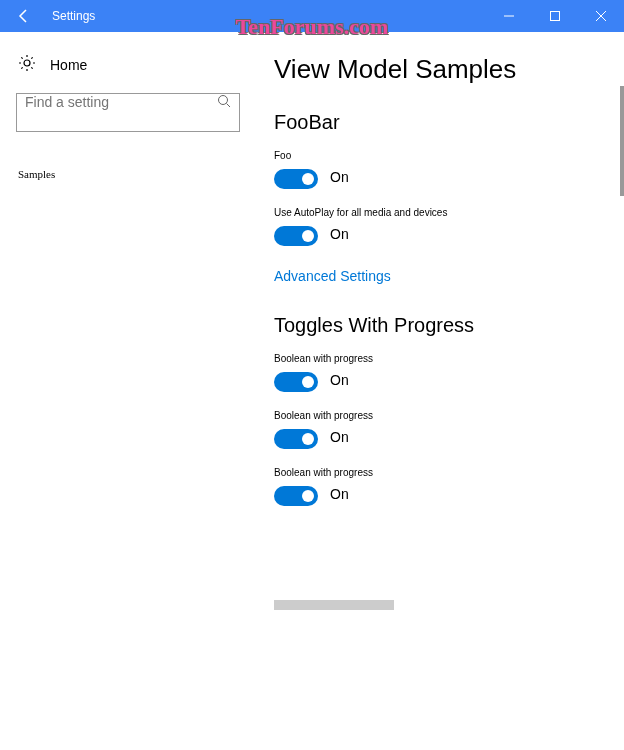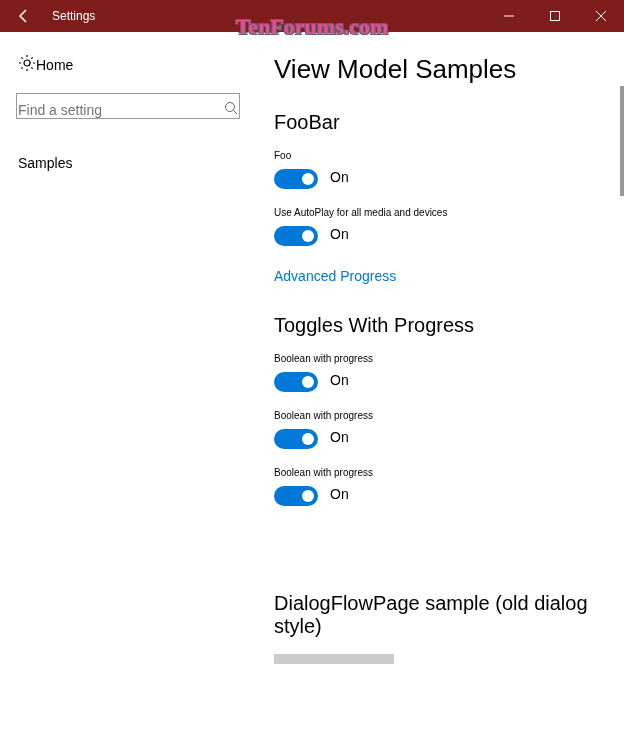--- a/index.html
+++ b/index.html
@@ -8,21 +8,21 @@
       font-size: 14px;
       color: #000;
       background: #fff;
       width: 624px;
       height: 750px;
       overflow: hidden;
       position: relative;
     }
     .titlebar {
       height: 32px;
-      background: #7f1d1d;
+      background: #3b82f6;
       color: #fff;
       display: flex;
       align-items: center;
       position: relative;
     }
     .back-btn {
       width: 48px;
       height: 32px;
       display: flex;
       align-items: center;
@@ -64,44 +64,46 @@
       position: relative;
     }
     .sidebar {
       width: 256px;
       padding: 18px 16px 0 16px;
       flex-shrink: 0;
     }
     .home-row {
       display: flex;
       align-items: center;
+      gap: 14px;
       padding: 4px 0 18px 2px;
       cursor: pointer;
     }
     .home-row span { font-size: 14px; }
     .search-box {
       border: 1px solid #999;
-      height: 26px;
-      display: flex;
-      align-items: flex-end;
-      padding: 0 1px;
+      height: 39px;
+      display: flex;
+      align-items: flex-start;
+      padding: 0 8px;
       margin-bottom: 28px;
     }
     .search-box input {
       border: none;
       outline: none;
       flex: 1;
       font-size: 14px;
       font-family: inherit;
       color: #666;
     }
     .sidebar-item {
       padding: 8px 2px;
-      font-size: 14px;
-      cursor: pointer;
+      font-size: 11px;
+      cursor: pointer;
+      font-family: Liberation Serif, serif;
     }
     .content {
       flex: 1;
       padding: 22px 24px 0 18px;
       overflow-y: auto;
       position: relative;
     }
     .scrollbar-track {
       position: absolute;
       right: 0;
@@ -236,21 +238,21 @@
     </div>
 
     <div class="setting-item">
       <div class="setting-label">Use AutoPlay for all media and devices</div>
       <div class="toggle-row">
         <div class="toggle"></div>
         <div class="toggle-state">On</div>
       </div>
     </div>
 
-    <div class="link">Advanced Progress</div>
+    <div class="link">Advanced Settings</div>
 
     <h2 class="section">Toggles With Progress</h2>
 
     <div class="setting-item">
       <div class="setting-label">Boolean with progress</div>
       <div class="toggle-row">
         <div class="toggle"></div>
         <div class="toggle-state">On</div>
       </div>
     </div>
@@ -267,21 +269,20 @@
       <div class="setting-label">Boolean with progress</div>
       <div class="toggle-row">
         <div class="toggle"></div>
         <div class="toggle-state">On</div>
       </div>
     </div>
 
 
     <div class="gap-large"></div>
 
-    <h2 class="section">DialogFlowPage sample (old dialog style)</h2>
     <div class="grey-bar"></div>
 
     
     
   </div>
 
   <div class="scrollbar-track"></div>
 </div>
 
 </body></html>

